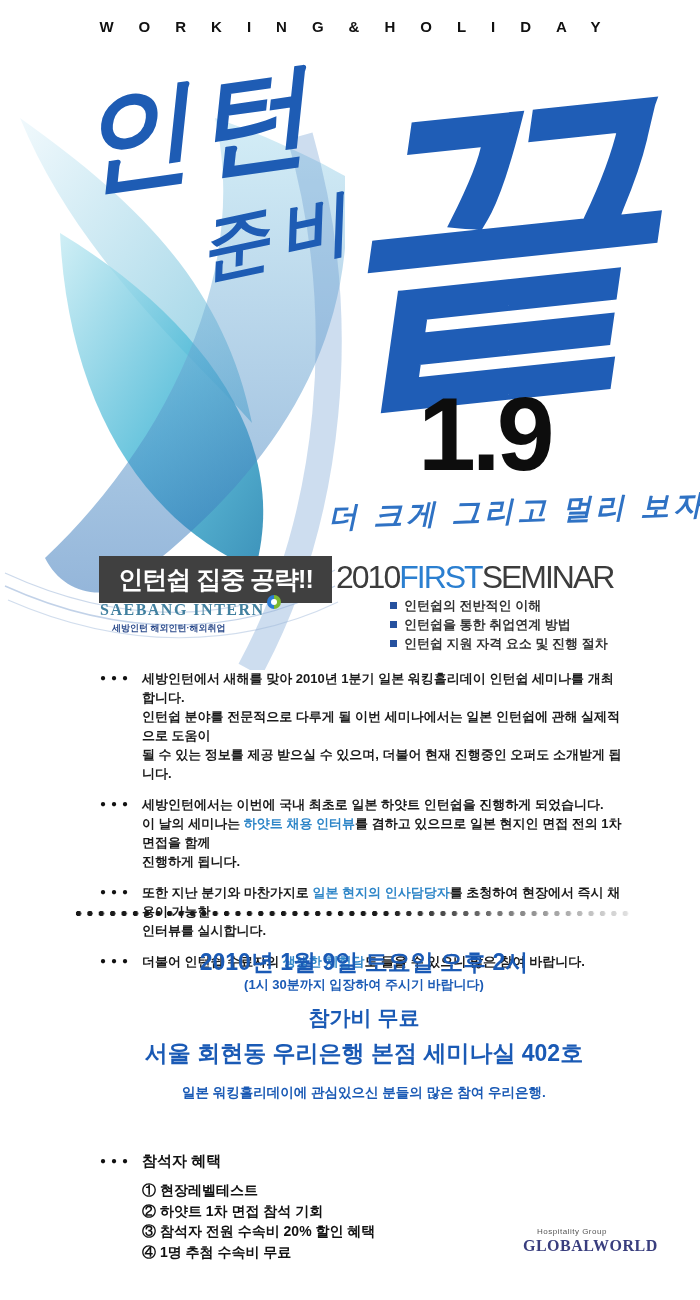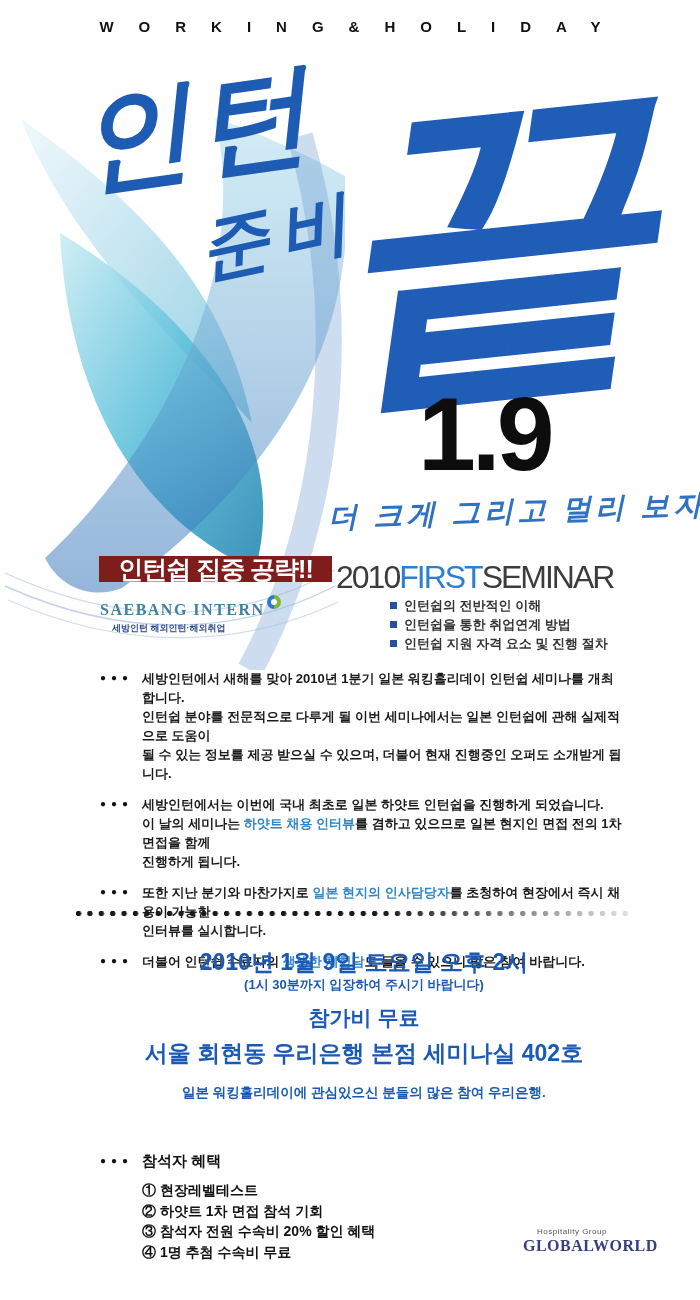--- a/index.html
+++ b/index.html
@@ -31,22 +31,22 @@
     position:absolute;left:418px;top:382px;font-size:104px;line-height:1;
     font-weight:bold;color:#0d0d0d;letter-spacing:-4px;
   }
   .handwriting{
     position:absolute;left:328px;top:492px;width:360px;
     font-size:29px;font-weight:bold;font-style:italic;color:#2f72c4;
     letter-spacing:4px;transform:rotate(-2deg);white-space:nowrap;
   }
   
   .black-box{
-    position:absolute;left:99px;top:556px;width:233px;height:26px;
-    background:#7f1d1d;color:#ffffff;display:flex;align-items:center;justify-content:center;
+    position:absolute;left:99px;top:556px;width:233px;height:47px;
+    background:#404040;color:#ffffff;display:flex;align-items:center;justify-content:center;
     font-size:25px;font-weight:bold;letter-spacing:-1px;
   }
   .seminar-title{
     position:absolute;left:336px;top:557px;font-size:32px;line-height:40px;
     letter-spacing:-2px;white-space:nowrap;
   }
   .seminar-title .yr,.seminar-title .sem{color:#3c3c3c;}
   .seminar-title .first{color:#2b7fd0;}
   
   .saebang{position:absolute;left:100px;top:601px;width:190px;}

